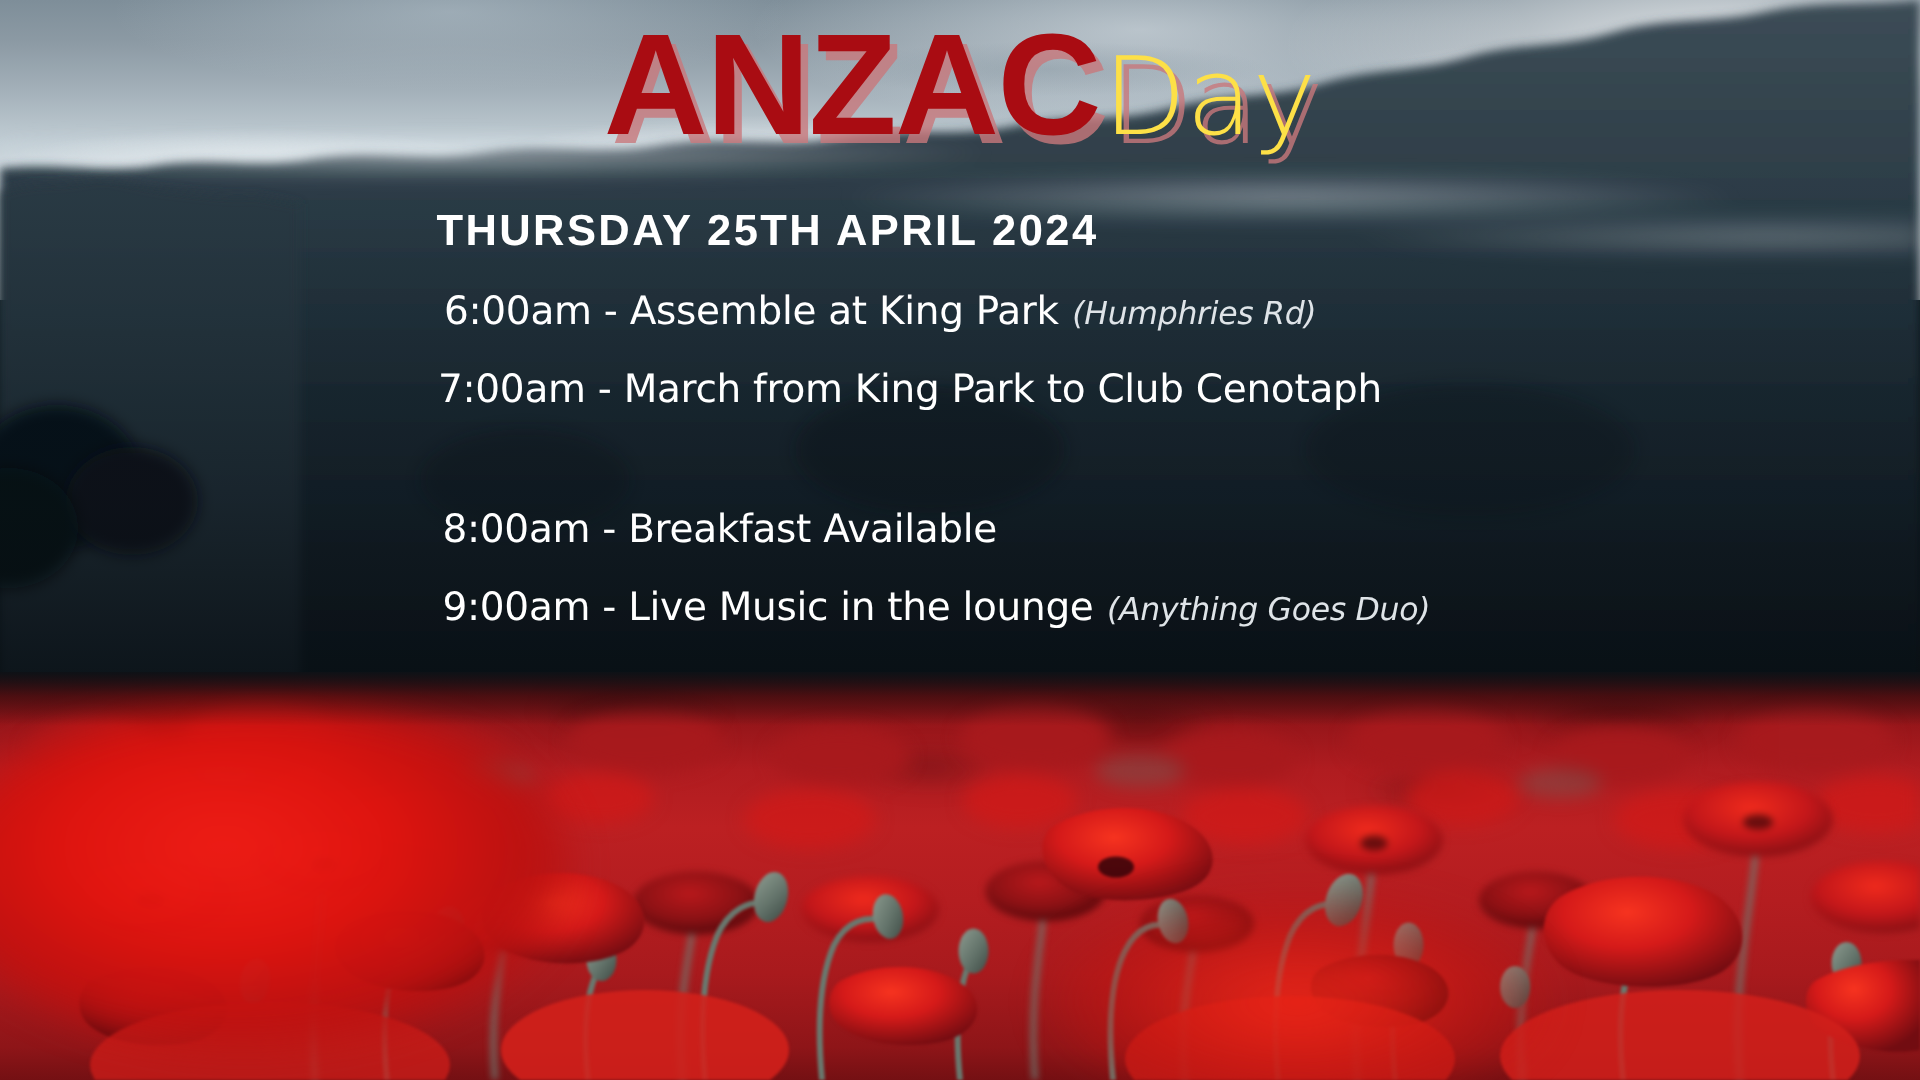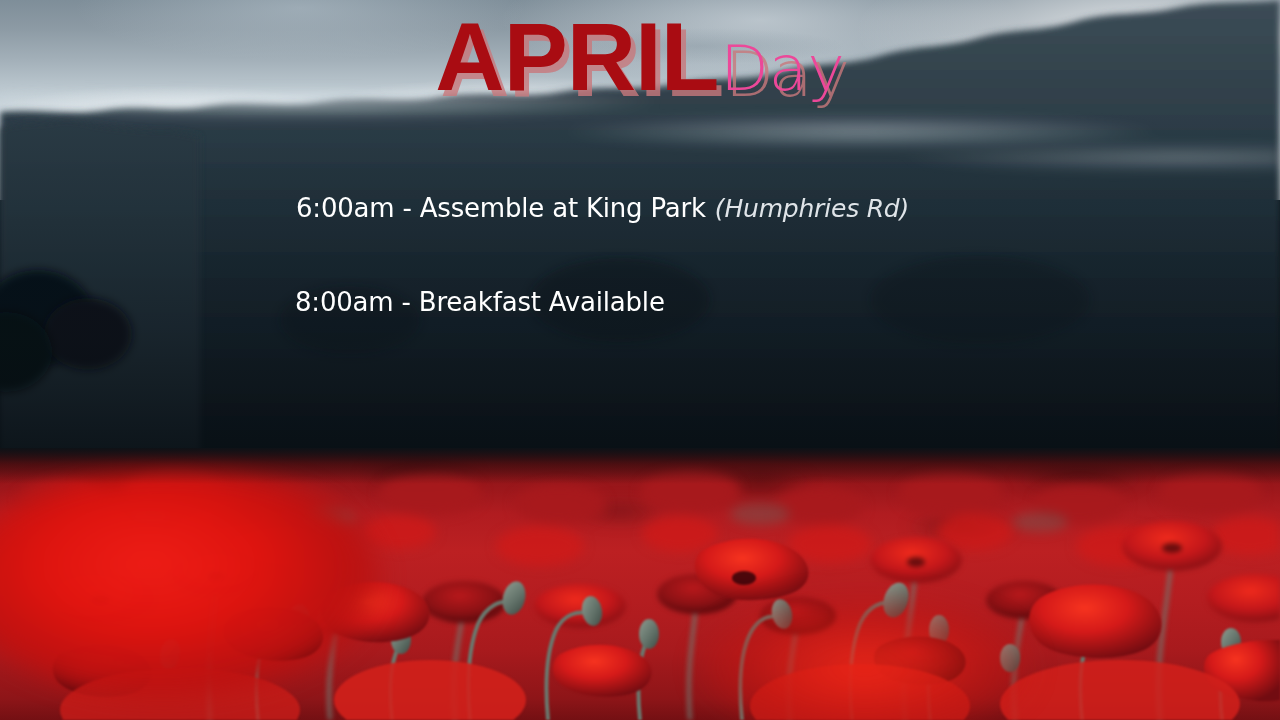--- a/index.html
+++ b/index.html
@@ -168,23 +168,23 @@
     font-family: "Liberation Sans", sans-serif;
     font-weight: bold;
     font-size: 96px;
     letter-spacing: -1px;
     color: #a90c12;
     text-shadow: 5px 6px 0 rgba(200,120,124,0.80);
   }
   .title .t-day {
     font-family: "DejaVu Sans", sans-serif;
     font-weight: 300;
-    font-size: 63px;
+    font-size: 72px;
     letter-spacing: 0px;
-    color: #ec4899;
+    color: #fde047;
     text-shadow: 5px 6px 0 rgba(200,120,124,0.80);
     margin-left: 2px;
   }
 
   .subtitle {
     position: absolute;
     left: 291px;
     top: 138px;
     font-family: "Liberation Sans", sans-serif;
     font-weight: bold;
@@ -207,21 +207,21 @@
     color: #ffffff;
     height: 51.5px;
     line-height: 36px;
     white-space: nowrap;
     letter-spacing: -0.2px;
   }
   .sched-line .note {
     font-style: italic;
     color: #dfe4e8;
     margin-left: 9px;
-    font-size: 25px;
+    font-size: 21px;
   }
 </style>
 </head>
 <body>
 
 <div id="poster">
 
   <div class="sky"></div>
   <div class="cloudband"></div>
 
@@ -437,27 +437,34 @@
 
     <div class="glowblob"></div>
     <div class="glowblob2"></div>
 
     <div class="fieldtop-blend"></div>
   </div>
 
   <div class="content">
 
     <div class="title">
-      <span class="t-anzac">APRIL</span><span class="t-day">Day</span>
+      <span class="t-anzac">ANZAC</span><span class="t-day">Day</span>
     </div>
 
+    <div class="subtitle">THURSDAY 25TH APRIL 2024</div>
 
     <div class="schedule">
       <div class="sched-line" style="padding-left:4px;">
         <span>6:00am - Assemble at King Park</span><span class="note">(Humphries Rd)</span>
       </div>
+      <div class="sched-line">
+        <span>7:00am - March from King Park to Club Cenotaph</span><span class="note"></span>
+      </div>
       <div class="sched-line" style="padding-left:3px;margin-top:42px;">
         <span>8:00am - Breakfast Available</span><span class="note"></span>
       </div>
+      <div class="sched-line" style="padding-left:3px;">
+        <span>9:00am - Live Music in the lounge</span><span class="note">(Anything Goes Duo)</span>
+      </div>
     </div>
 
   </div>
 </div>
 
 </body></html>

